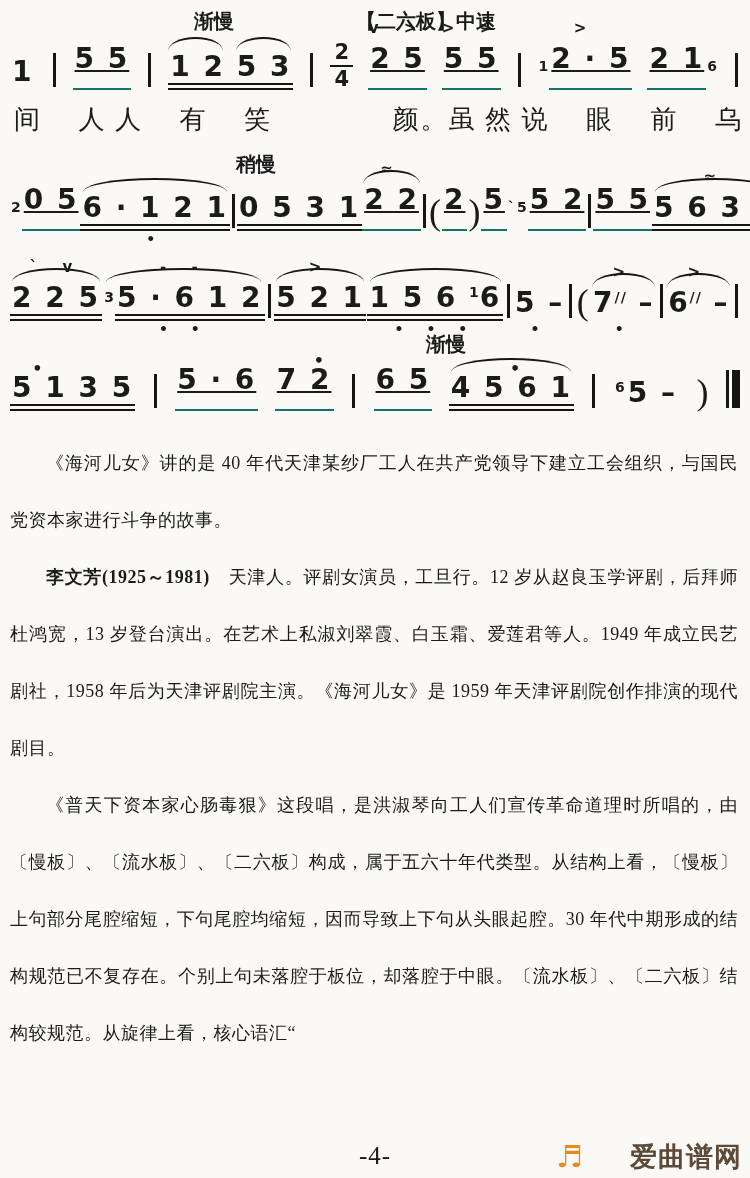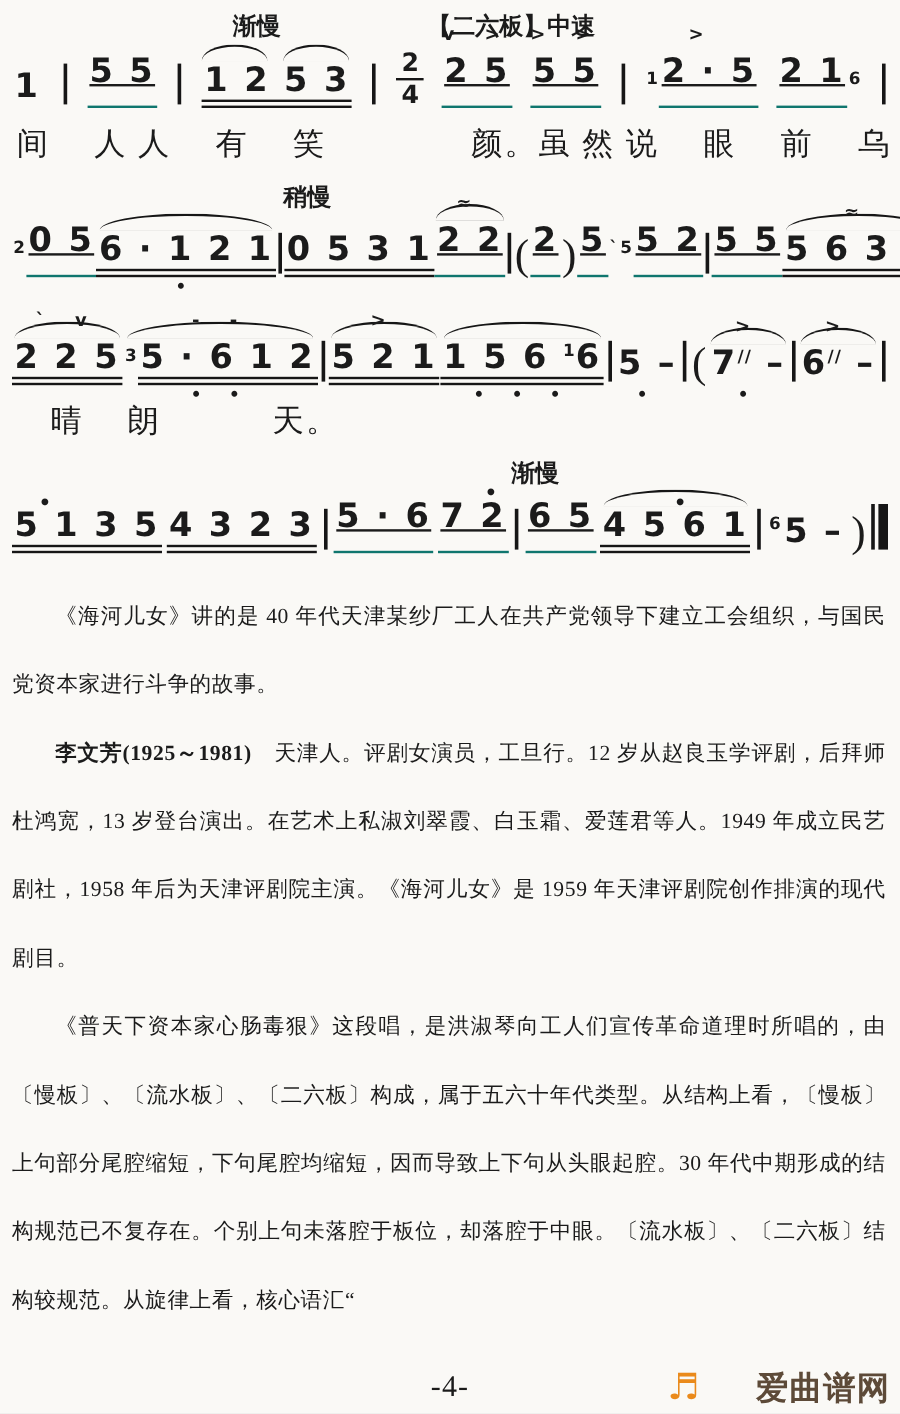--- a/index.html
+++ b/index.html
@@ -251,33 +251,29 @@
             <span class="ntext">7<span class="mid-grace">//</span> –</span>
           </span>
           <div class="bar"></div>
           <span class="note">
             <div class="arc full"></div>
             <span class="orn">&gt;</span>
             <span class="ntext">6<span class="mid-grace">//</span> –</span>
           </span>
           <div class="bar"></div>
         </div>
-        <div class="lyrics">　晴　 朗　　　 天。</div>
       </div>
       <div class="system">
         <div class="tempo-layer">
           <span class="tempo" style="left: 418px;">渐慢</span>
         </div>
         <div class="notes-row">
           <span class="note u2">
             <span class="odots">    •</span>
             <span class="ntext">5 1 3 5</span>
-          </span>
-          <span class="note u2">
-            <span class="ntext">4 3 2 3</span>
           </span>
           <div class="bar"></div>
           <span class="note u1">
             <span class="ntext">5 · 6</span>
           </span>
           <span class="note u1">
             <span class="odots">       •</span>
             <span class="ntext">7 2</span>
           </span>
           <div class="bar"></div>

